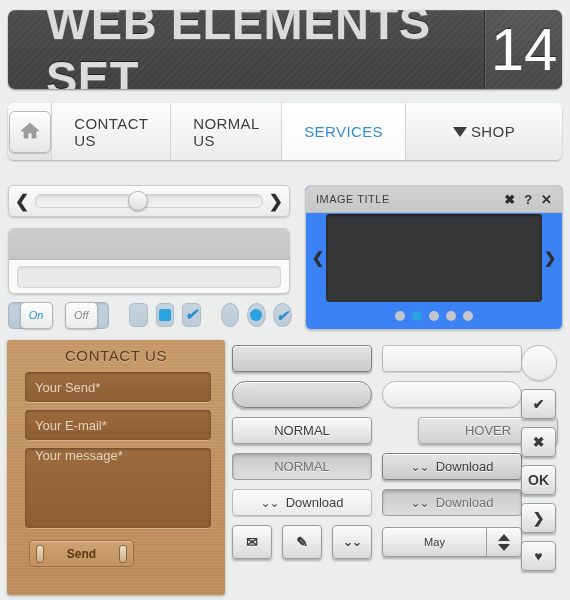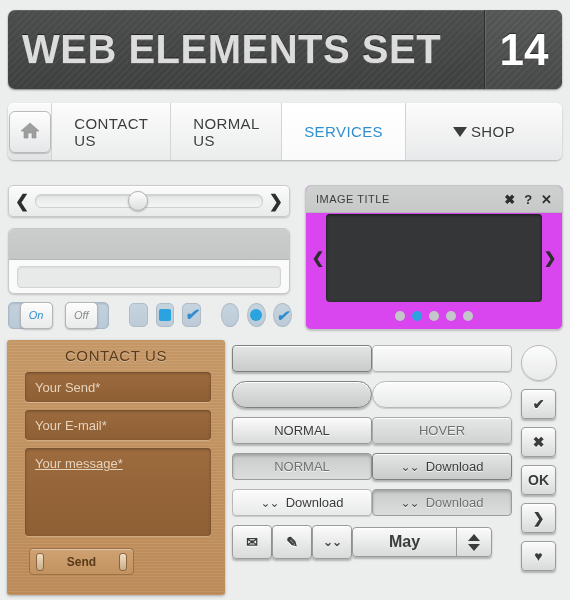--- a/index.html
+++ b/index.html
@@ -16,29 +16,29 @@
   .header{
     position:absolute;left:8px;top:10px;width:554px;height:79px;
     border-radius:7px;
     background:
       repeating-linear-gradient(135deg, rgba(255,255,255,.035) 0 2px, rgba(0,0,0,0) 2px 5px),
       linear-gradient(#4b4c4c,#3e3f3f);
     box-shadow:0 1px 2px rgba(0,0,0,.45), inset 0 1px 0 rgba(255,255,255,.13);
     display:flex;align-items:stretch;overflow:hidden;
   }
   .header-title{
-    flex:1;display:flex;align-items:center;padding-left:14px;
-    font-size:40px;font-weight:bold;letter-spacing:.5px;
+    flex:1;display:flex;align-items:center;padding-left:38px;
+    font-size:47px;font-weight:bold;letter-spacing:.5px;
     color:#dcdcdc;
     text-shadow:0 -1px 0 rgba(0,0,0,.55), 0 1px 0 rgba(255,255,255,.12);
     border-right:1px solid #2e2f2f;
   }
   .header-num{
     width:76px;display:flex;align-items:center;justify-content:center;
-    font-size:44px;font-weight:bold;color:#fff;
+    font-size:60px;font-weight:normal;color:#fff;
     background:
       repeating-linear-gradient(135deg, rgba(255,255,255,.04) 0 2px, rgba(0,0,0,0) 2px 5px),
       linear-gradient(#555656,#474848);
     border-left:1px solid rgba(255,255,255,.1);
     text-shadow:0 -1px 1px rgba(0,0,0,.5);
   }
 
   
   .nav{
     position:absolute;left:8px;top:103px;width:554px;height:57px;
@@ -149,21 +149,21 @@
     background:linear-gradient(#c6d4df,#bccbd7);
     border:1px solid #aebcc8;box-sizing:border-box;
     display:flex;align-items:center;justify-content:center;
   }
   .rb .dot{width:12px;height:12px;border-radius:50%;background:#2aa3e0;}
   .rb .ck{color:#2f8ed0;font-size:15px;font-weight:bold;line-height:1;}
 
   
   .gallery{
     position:absolute;left:305px;top:185px;width:258px;height:145px;
-    border-radius:6px;background:#d946ef;border:1px solid #c5c6c6;
+    border-radius:6px;background:#3b82f6;border:1px solid #c5c6c6;
     box-shadow:0 1px 2px rgba(0,0,0,.2);overflow:hidden;box-sizing:border-box;
   }
   .gal-head{
     height:26px;background:linear-gradient(#cfd0d0,#c7c8c8);
     border-bottom:1px solid #b6b7b7;
     display:flex;align-items:center;padding:0 10px;
   }
   .gal-title{flex:1;font-size:11px;color:#3c3d3d;letter-spacing:.5px;}
   .gal-ico{font-size:13px;color:#2d2e2e;margin-left:9px;font-weight:bold;line-height:1;}
   .gal-body{height:90px;display:flex;align-items:center;padding:0 4px;}
@@ -189,65 +189,65 @@
     position:relative;text-align:center;font-size:15px;color:#5b3a19;
     padding-top:7px;text-shadow:0 1px 0 rgba(255,255,255,.35);letter-spacing:.6px;
   }
   .wood-field{
     position:relative;margin:8px 14px 0 18px;height:30px;border-radius:4px;
     background:linear-gradient(#9c6b3e,#8e5f34);
     box-shadow:inset 0 1px 3px rgba(0,0,0,.35), 0 1px 0 rgba(255,255,255,.25);
     display:flex;align-items:center;padding-left:10px;
     font-size:13px;color:#e6d3bd;
   }
-  .wood-field.msg{height:80px;align-items:flex-start;padding-top:8px;text-decoration:underline;}
+  .wood-field.msg{height:80px;align-items:flex-start;}
   .wood-field.dim{color:#b79a7d;}
   .wood-send{
     position:relative;margin:12px 0 0 22px;width:105px;height:27px;border-radius:4px;
     background:linear-gradient(#cfa274,#c2935f);
     border:1px solid #9d7145;
     box-shadow:inset 0 1px 0 rgba(255,255,255,.35);
     display:flex;align-items:center;justify-content:center;
     font-size:12px;font-weight:bold;color:#5b3a19;box-sizing:border-box;
   }
   .rivet{position:absolute;width:6px;height:16px;border-radius:3px;background:linear-gradient(#f0e0c8,#c9ad88);border:1px solid #8c6540;}
   .rivet.l{left:6px;}
   .rivet.r{right:6px;}
 
   
   .grid{position:absolute;left:232px;top:345px;width:332px;}
-  .row{display:flex;align-items:center;margin-bottom:9px;}
+  .row{display:flex;align-items:center;margin-bottom:9px;gap:10px;}
 
   .btn{
     display:flex;align-items:center;justify-content:center;gap:7px;
     font-size:13px;color:#3a3b3b;
     background:linear-gradient(#fbfbfb,#d9dada);
     border:1px solid #9a9b9b;border-radius:4px;
     box-shadow:inset 0 1px 0 #fff, 0 2px 2px rgba(0,0,0,.25);
     text-shadow:0 1px 0 rgba(255,255,255,.8);
     box-sizing:border-box;
   }
   .btn.m{width:140px;height:27px;}
   .btn.pill{border-radius:14px;}
   .btn.light{background:linear-gradient(#fcfcfc,#e8e9e9);border-color:#b7b8b8;box-shadow:inset 0 1px 0 #fff,0 1px 1px rgba(0,0,0,.15);}
-  .btn.hover{background:linear-gradient(#e6e7e7,#d0d1d1);color:#6e6f6f;border-color:#a9aaaa;}
+  .btn.hover{background:linear-gradient(#e6e7e7,#d0d1d1);color:#6e6f6f;border-color:#a9aaaa;margin-left:36px;}
   .btn.pushed{background:linear-gradient(#c9caca,#dcdddd);color:#6e6f6f;border-color:#9a9b9b;box-shadow:inset 0 2px 3px rgba(0,0,0,.2);}
   .btn.dark{background:linear-gradient(#e4e5e5,#c9caca);border-color:#7e7f7f;color:#3a3b3b;}
   .btn.sq{width:35px;height:30px;font-size:14px;font-weight:bold;}
   .btn.sq.big{width:40px;height:34px;}
   .btn.circle{width:36px;height:36px;border-radius:50%;}
   .dbl-chev{font-size:12px;color:#4a4b4b;line-height:1;letter-spacing:-1px;}
   .spinner{
     width:140px;height:30px;display:flex;align-items:stretch;
     background:linear-gradient(#fbfbfb,#d9dada);
     border:1px solid #9a9b9b;border-radius:4px;
     box-shadow:inset 0 1px 0 #fff,0 2px 2px rgba(0,0,0,.25);
     box-sizing:border-box;overflow:hidden;
   }
-  .spinner .val{flex:1;display:flex;align-items:center;justify-content:center;font-size:16px;font-weight:bold;color:#3a3b3b;}
+  .spinner .val{flex:1;display:flex;align-items:center;justify-content:center;font-size:11px;font-weight:normal;color:#3a3b3b;}
   .spinner .arrows{
     width:34px;border-left:1px solid #9a9b9b;
     display:flex;flex-direction:column;align-items:center;justify-content:center;gap:3px;
   }
   .ar-up{width:0;height:0;border-left:6px solid transparent;border-right:6px solid transparent;border-bottom:7px solid #3a3b3b;}
   .ar-dn{width:0;height:0;border-left:6px solid transparent;border-right:6px solid transparent;border-top:7px solid #3a3b3b;}
   .col-right{position:absolute;left:521px;top:345px;display:flex;flex-direction:column;gap:8px;}
 </style>
 </head>
 <body>

